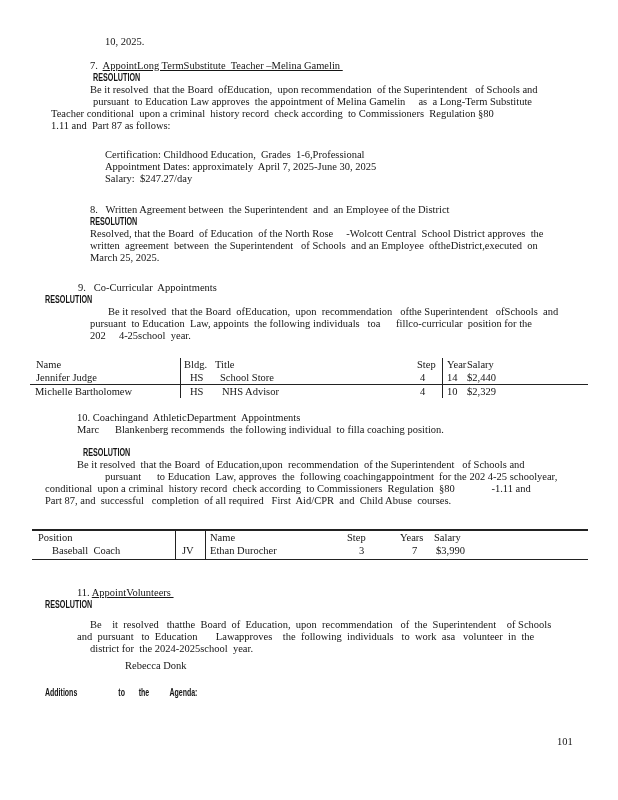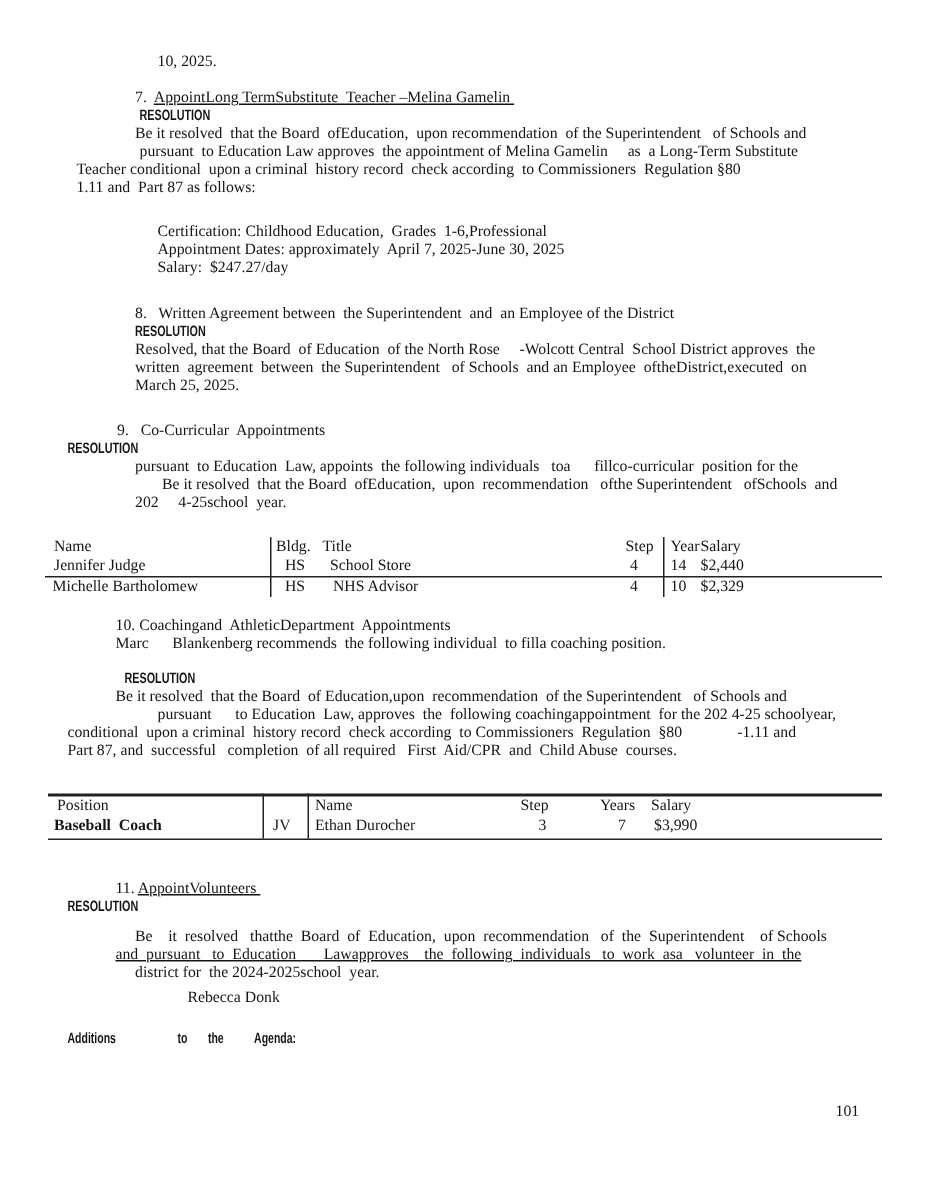--- a/index.html
+++ b/index.html
@@ -71,22 +71,22 @@
     <div class="line" style="margin-left:45px;">8.   Written Agreement between  the Superintendent  and  an Employee of the District</div>
     <div class="line" style="margin-left:45px;"><span class="res">RESOLUTION</span></div>
     <div class="line" style="margin-left:45px;">Resolved, that the Board  of Education  of the North Rose     -Wolcott Central  School District approves  the</div>
     <div class="line" style="margin-left:45px;">written  agreement  between  the Superintendent   of Schools  and an Employee  oftheDistrict,executed  on</div>
     <div class="line" style="margin-left:45px;">March 25, 2025.</div>
   </div>
 
   <div class="block" style="top:282px;">
     <div class="line" style="margin-left:33px;">9.   Co-Curricular  Appointments</div>
     <div class="line" style="margin-left:0;"><span class="res">RESOLUTION</span></div>
+    <div class="line" style="margin-left:63px;">Be it resolved  that the Board  ofEducation,  upon  recommendation   ofthe Superintendent   ofSchools  and</div>
     <div class="line" style="margin-left:45px;">pursuant  to Education  Law, appoints  the following individuals   toa      fillco-curricular  position for the</div>
-    <div class="line" style="margin-left:63px;">Be it resolved  that the Board  ofEducation,  upon  recommendation   ofthe Superintendent   ofSchools  and</div>
     <div class="line" style="margin-left:45px;">202     4-25school  year.</div>
   </div>
 
   <div class="tbl" style="left:30px; top:358px; width:558px; height:42px;">
     <div class="vline" style="left:150px; top:0; height:40px;"></div>
     <div class="vline" style="left:412px; top:0; height:40px;"></div>
     <div class="hline" style="left:0; top:26px; width:558px;"></div>
 
     <div class="cell" style="left:6px;   top:1px;">Name</div>
     <div class="cell" style="left:154px; top:1px;">Bldg.</div>
@@ -125,33 +125,33 @@
     <div class="hline" style="left:0; top:30px; width:556px;"></div>
     <div class="vline" style="left:143px; top:0; height:30px;"></div>
     <div class="vline" style="left:173px; top:0; height:30px;"></div>
 
     <div class="cell" style="left:6px;   top:3px;">Position</div>
     <div class="cell" style="left:178px; top:3px;">Name</div>
     <div class="cell" style="left:315px; top:3px;">Step</div>
     <div class="cell" style="left:368px; top:3px;">Years</div>
     <div class="cell" style="left:402px; top:3px;">Salary</div>
 
-    <div class="cell" style="left:4px;   top:16px;font-weight:bold;">Baseball  Coach</div>
+    <div class="cell" style="left:20px;   top:16px;">Baseball  Coach</div>
     <div class="cell" style="left:150px; top:16px;">JV</div>
     <div class="cell" style="left:178px; top:16px;">Ethan Durocher</div>
     <div class="cell" style="left:327px; top:16px;">3</div>
     <div class="cell" style="left:380px; top:16px;">7</div>
     <div class="cell" style="left:404px; top:16px;">$3,990</div>
   </div>
 
   <div class="block" style="top:587px;">
     <div class="line" style="margin-left:32px;font-family:Liberation Serif, serif;"><span>11. </span><span class="u">AppointVolunteers </span></div>
     <div class="line" style="margin-left:0;"><span class="res">RESOLUTION</span></div>
     <div class="line" style="margin-left:45px; margin-top:8px;">Be    it  resolved   thatthe  Board  of  Education,  upon  recommendation   of  the  Superintendent    of Schools</div>
-    <div class="line" style="margin-left:32px;text-decoration:underline;">and  pursuant   to  Education       Lawapproves    the  following  individuals   to  work  asa   volunteer  in  the</div>
+    <div class="line" style="margin-left:32px;">and  pursuant   to  Education       Lawapproves    the  following  individuals   to  work  asa   volunteer  in  the</div>
     <div class="line" style="margin-left:45px;">district for  the 2024-2025school  year.</div>
     <div class="line" style="margin-left:80px; margin-top:5px;">Rebecca Donk</div>
   </div>
 
   <div class="block" style="top:687px;">
     <div class="line"><span class="additions-label">Additions      to  the   Agenda:</span></div>
   </div>
 
 
   <div class="pagenum" style="left:557px; top:736px;">101</div>

